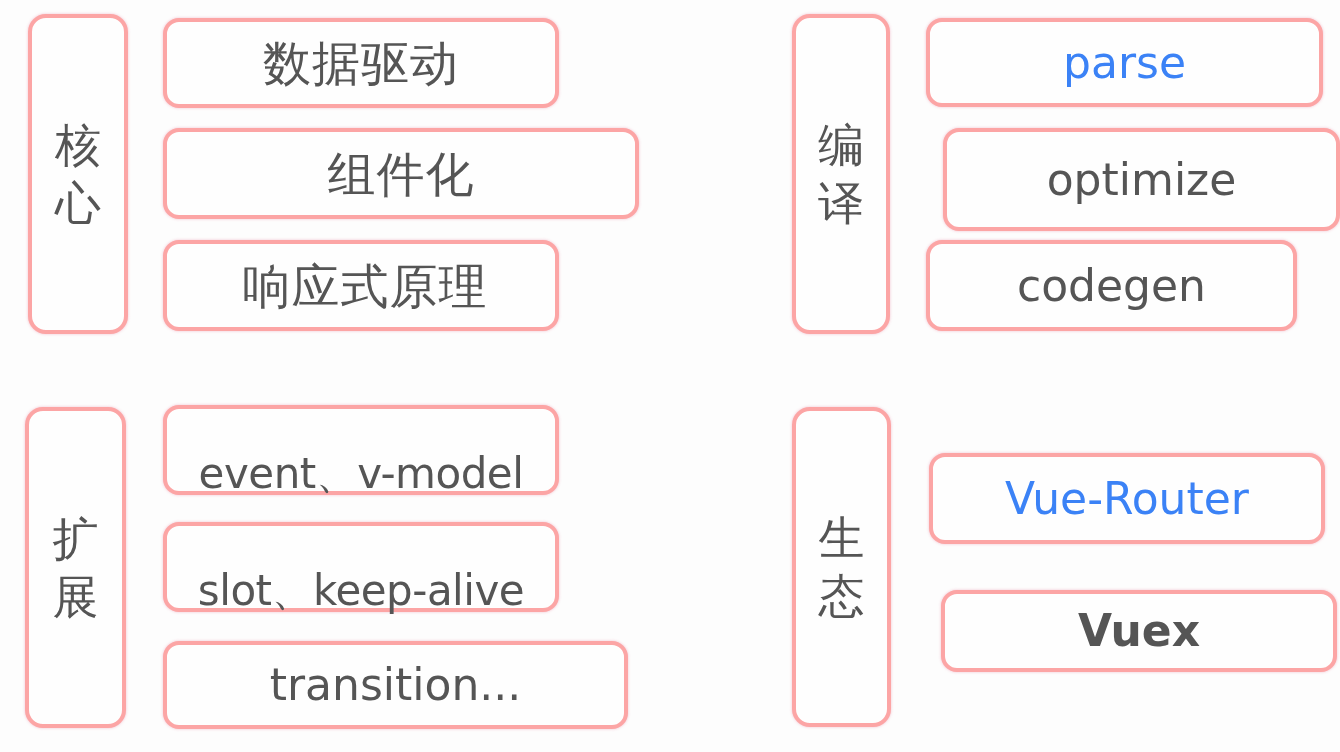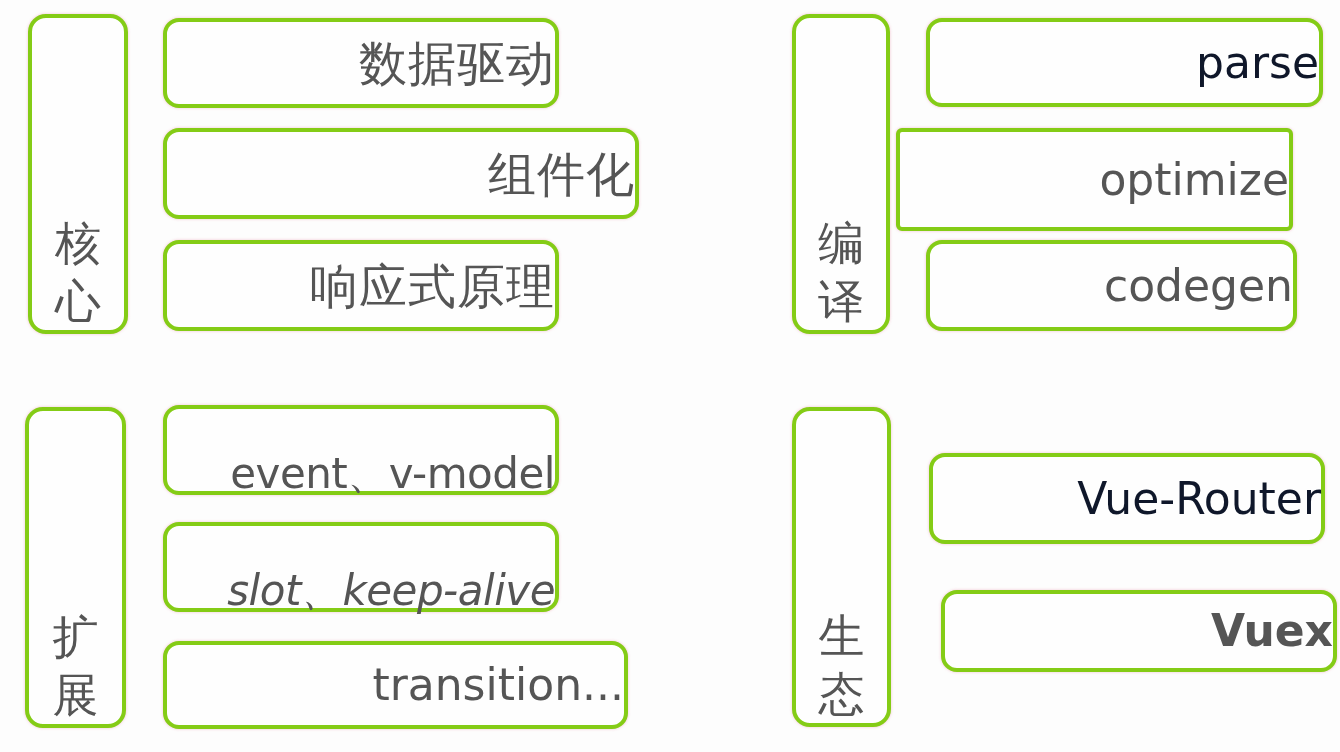--- a/index.html
+++ b/index.html
@@ -10,27 +10,27 @@
   body {
     width: 1340px;
     height: 752px;
     position: relative;
     overflow: hidden;
     font-family: "DejaVu Sans", "Liberation Sans", sans-serif;
   }
   .box {
     position: absolute;
     box-sizing: border-box;
-    border: 4px solid #84cc16;
+    border: 4px solid #fca5a5;
     border-radius: 16px;
     background: #fefefe;
     box-shadow: 0 0 3px rgba(230,120,150,0.45);
     display: flex;
     align-items: center;
-    justify-content: flex-end;
+    justify-content: center;
     overflow: visible;
     white-space: nowrap;
   }
   .cat {
     border-radius: 18px;
     flex-direction: column;
   }
   .cat .cat-char {
     display: block;
     font-size: 46px;
@@ -41,21 +41,21 @@
   .item-text {
     color: #555555;
     font-size: 44px;
     line-height: 1;
   }
   .item-text.zh {
     font-size: 48px;
     letter-spacing: 1px;
   }
   .item-text.dark {
-    color: #0f172a;
+    color: #3b82f6;
   }
   .item-text.tight {
     font-size: 42px;
     letter-spacing: -0.5px;
     margin-top: 48px;
   }
 </style>
 </head>
 <body>
 
@@ -73,35 +73,35 @@
   <span class="item-text zh">响应式原理</span>
 </div>
 
 <div class="box cat" style="left:792px; top:14px; width:98px; height:320px;">
   <span class="cat-char">编</span>
   <span class="cat-char">译</span>
 </div>
 <div class="box" style="left:926px; top:18px; width:397px; height:89px;">
   <span class="item-text dark">parse</span>
 </div>
-<div class="box" style="left:896px; top:128px; width:397px; height:103px;border-radius:6px;">
+<div class="box" style="left:943px; top:128px; width:397px; height:103px;">
   <span class="item-text">optimize</span>
 </div>
 <div class="box" style="left:926px; top:240px; width:371px; height:91px;">
   <span class="item-text">codegen</span>
 </div>
 
 <div class="box cat" style="left:25px; top:407px; width:101px; height:321px;">
   <span class="cat-char">扩</span>
   <span class="cat-char">展</span>
 </div>
 <div class="box" style="left:163px; top:405px; width:396px; height:90px;">
   <span class="item-text tight">event、v-model</span>
 </div>
-<div class="box" style="left:163px; top:522px; width:396px; height:90px;font-style:italic;">
+<div class="box" style="left:163px; top:522px; width:396px; height:90px;">
   <span class="item-text tight">slot、keep-alive</span>
 </div>
 <div class="box" style="left:163px; top:641px; width:465px; height:88px;">
   <span class="item-text">transition...</span>
 </div>
 
 <div class="box cat" style="left:792px; top:407px; width:99px; height:320px;">
   <span class="cat-char">生</span>
   <span class="cat-char">态</span>
 </div>

